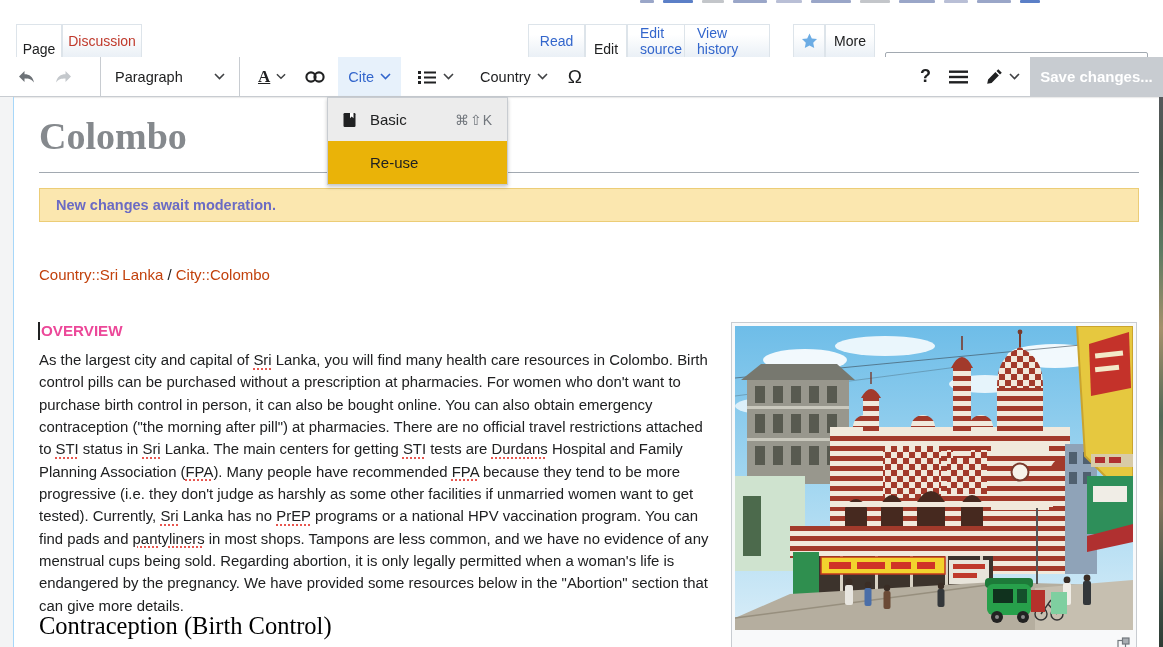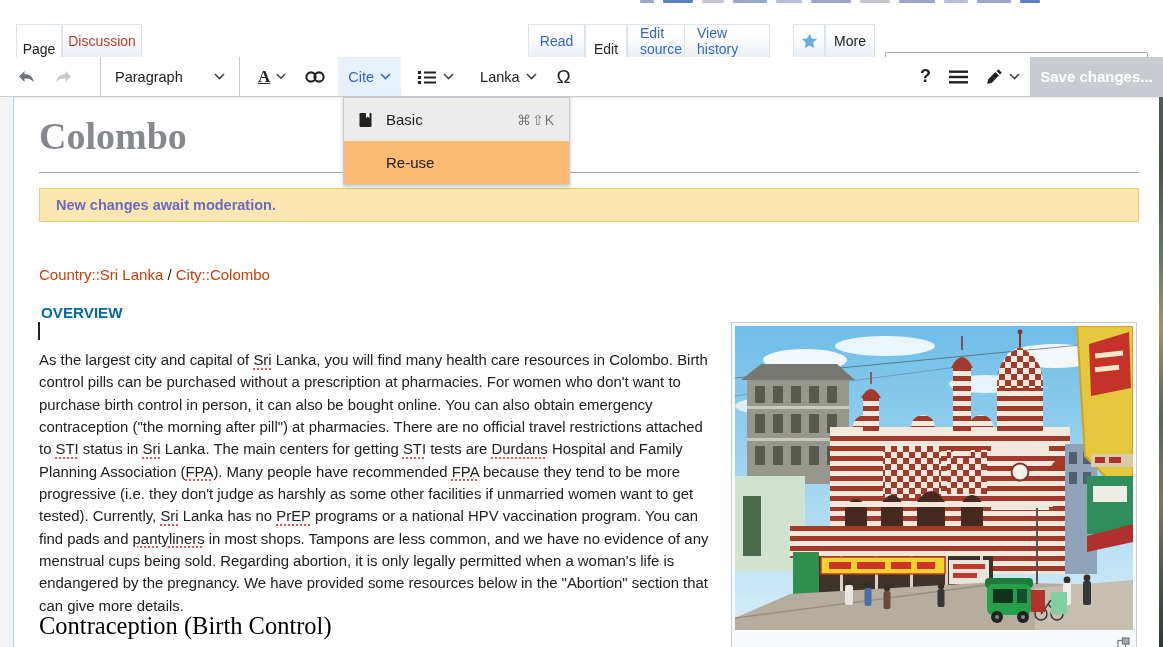--- a/index.html
+++ b/index.html
@@ -35,21 +35,21 @@
   .tb-cite { background:#e7f1fb; color:#3366cc; }
   .tb-cite .chev path { stroke:#3366cc; }
   .tb-spacer { flex:1; }
   .tb-save { width:133px; background:#c8ccd1; color:#fff; font-weight:bold; font-size:15px; display:flex; align-items:center; justify-content:center; cursor:default; }
   .a-underline { font-family:"Liberation Serif",serif; font-weight:bold; font-size:17px; text-decoration:underline; }
   .omega { font-size:19px; }
   .help-q { font-size:18px; font-weight:bold; }
   .chev { display:block; }
 
   
-  .cite-menu { position:absolute; top:97px; left:343px; width:227px; background:#fdba74; border:1px solid #c8ccd1;
+  .cite-menu { position:absolute; top:97px; left:327px; width:181px; background:#eab308; border:1px solid #c8ccd1;
                box-shadow:0 2px 4px rgba(0,0,0,.22); z-index:30; }
   .cite-item { height:43px; display:flex; align-items:center; padding:0 14px; font-size:15px; cursor:pointer; }
   .cite-item.hl { background:#ececec; }
   .cite-item .mi-icon { width:16px; margin-right:12px; display:flex; }
   .cite-item .mi-label { flex:1; color:#202122; }
   .cite-item .mi-shortcut { color:#72777d; font-size:14px; letter-spacing:1px; }
   .cite-item.noicon .mi-label { margin-left:28px; }
 
   
   .left-gutter { position:absolute; top:97px; left:0; width:14px; height:550px; background:#f3f4f5; border-right:1px solid #a7d7f9; }
@@ -61,21 +61,21 @@
 
   .notice { position:absolute; top:188px; left:39px; width:1100px; height:34px; background:#fbe7af; border:1px solid #eccd77;
             display:flex; align-items:center; padding-left:16px; }
   .notice span { color:#6b6bc4; font-weight:bold; font-size:14.5px; }
 
   .semlinks { position:absolute; top:266px; left:39px; font-size:15px; }
   .semlinks a { color:#c2410c; text-decoration:none; cursor:pointer; }
   .semlinks .sep { color:#202122; white-space:pre; }
 
   .caret { position:absolute; top:322px; left:38px; width:1.5px; height:18px; background:#202122; }
-  .overview-h { position:absolute; top:304px; left:41px; font-size:15.2px; font-weight:bold; color:#0369a1; }
+  .overview-h { position:absolute; top:322px; left:41px; font-size:15.2px; font-weight:bold; color:#ec4899; }
 
   .body-text { position:absolute; top:349px; left:39px; width:673px; font-size:14.9px; line-height:22.35px; color:#202122; }
   .spell { text-decoration:underline dotted #e8564f 2px; text-underline-offset:3px; }
 
   .section-h { position:absolute; top:612px; left:39px; width:679px; border-bottom:1px solid #a2a9b1; padding-bottom:8px; }
   .section-h h2 { font-family:"Liberation Serif",serif; font-weight:normal; font-size:24.5px; color:#000; }
 
   
   .thumb { position:absolute; top:322px; left:731px; width:406px; height:330px; background:#f8f9fa; border:1px solid #c8ccd1; padding:3px; }
   .thumb svg.scene { display:block; width:398px; height:304px; }
@@ -185,21 +185,21 @@
         <rect x="1" y="7" width="3" height="3" fill="#202122"></rect>
           <rect x="7" y="7.5" width="12" height="2" fill="#202122"></rect>
         <rect x="1" y="12" width="3" height="3" fill="#202122"></rect>
           <rect x="7" y="12.5" width="12" height="2" fill="#202122"></rect>
       </svg>
       <svg class="chev" width="11" height="7" viewBox="0 0 11 7">
         <path d="M1 1 L5.5 5.5 L10 1" stroke="#404244" stroke-width="1.6" fill="none"></path>
       </svg>
     </span>
     <span class="tbtn" style="margin-left:6px">
-      <span>Lanka</span>
+      <span>Country</span>
       <svg class="chev" width="11" height="7" viewBox="0 0 11 7">
         <path d="M1 1 L5.5 5.5 L10 1" stroke="#404244" stroke-width="1.6" fill="none"></path>
       </svg>
     </span>
     <span class="tbtn omega">
       <span>Ω</span>
     </span>
 
     <span class="tb-spacer"></span>
 

